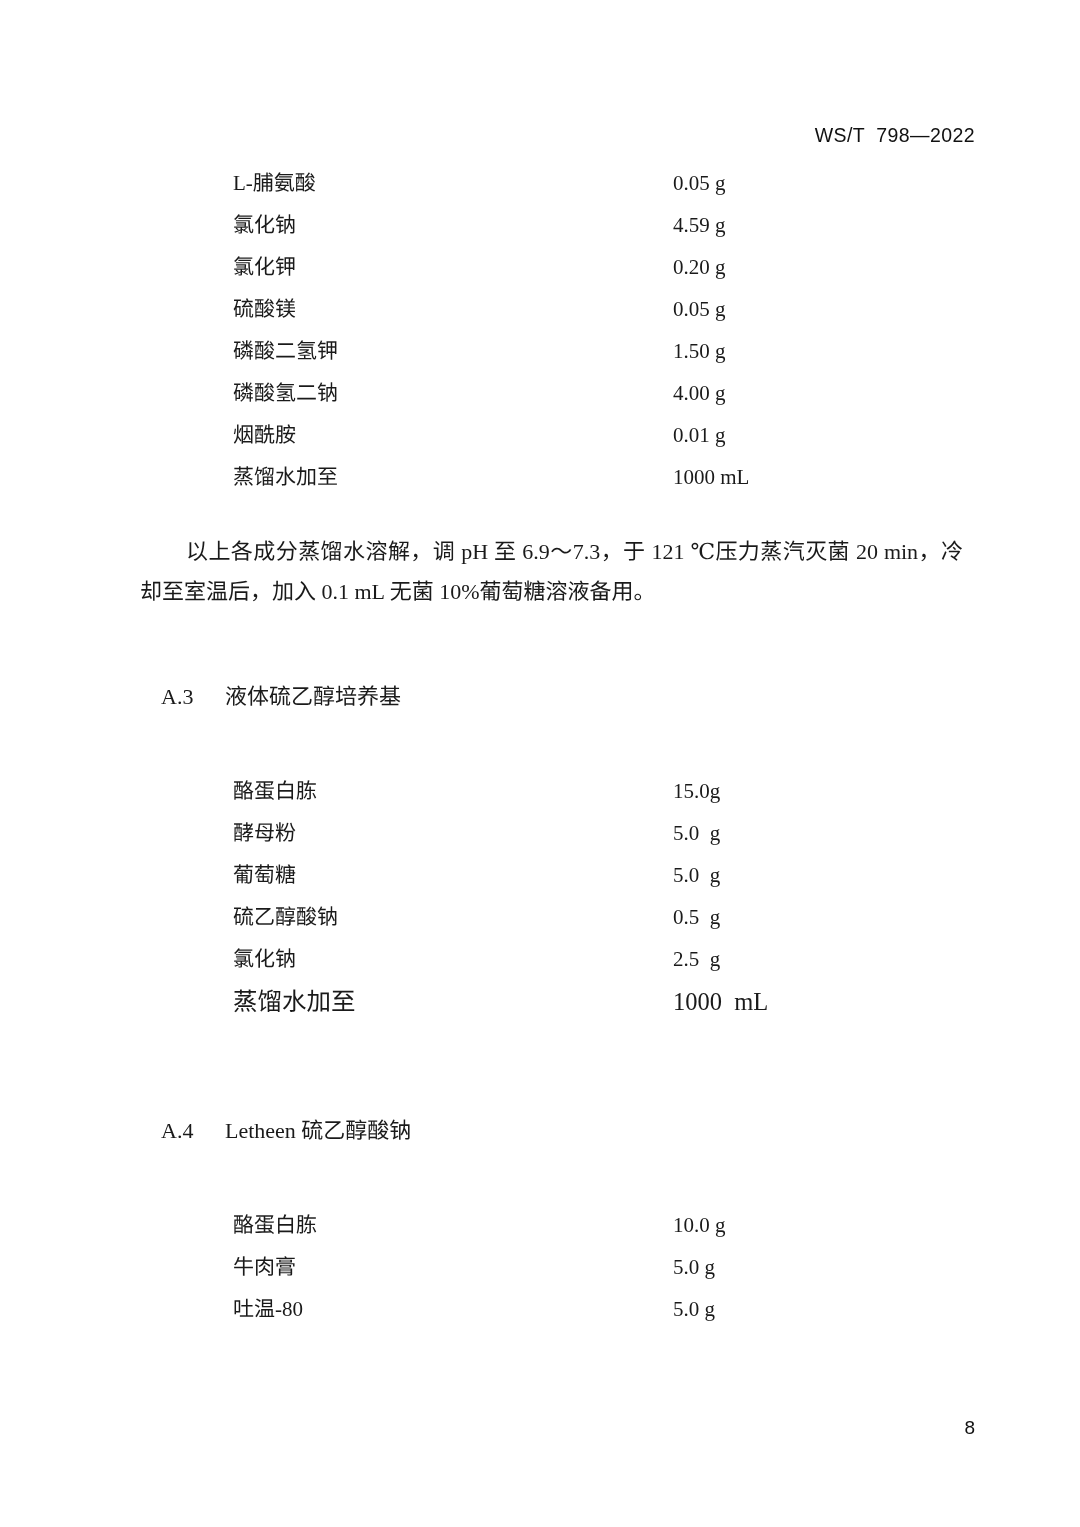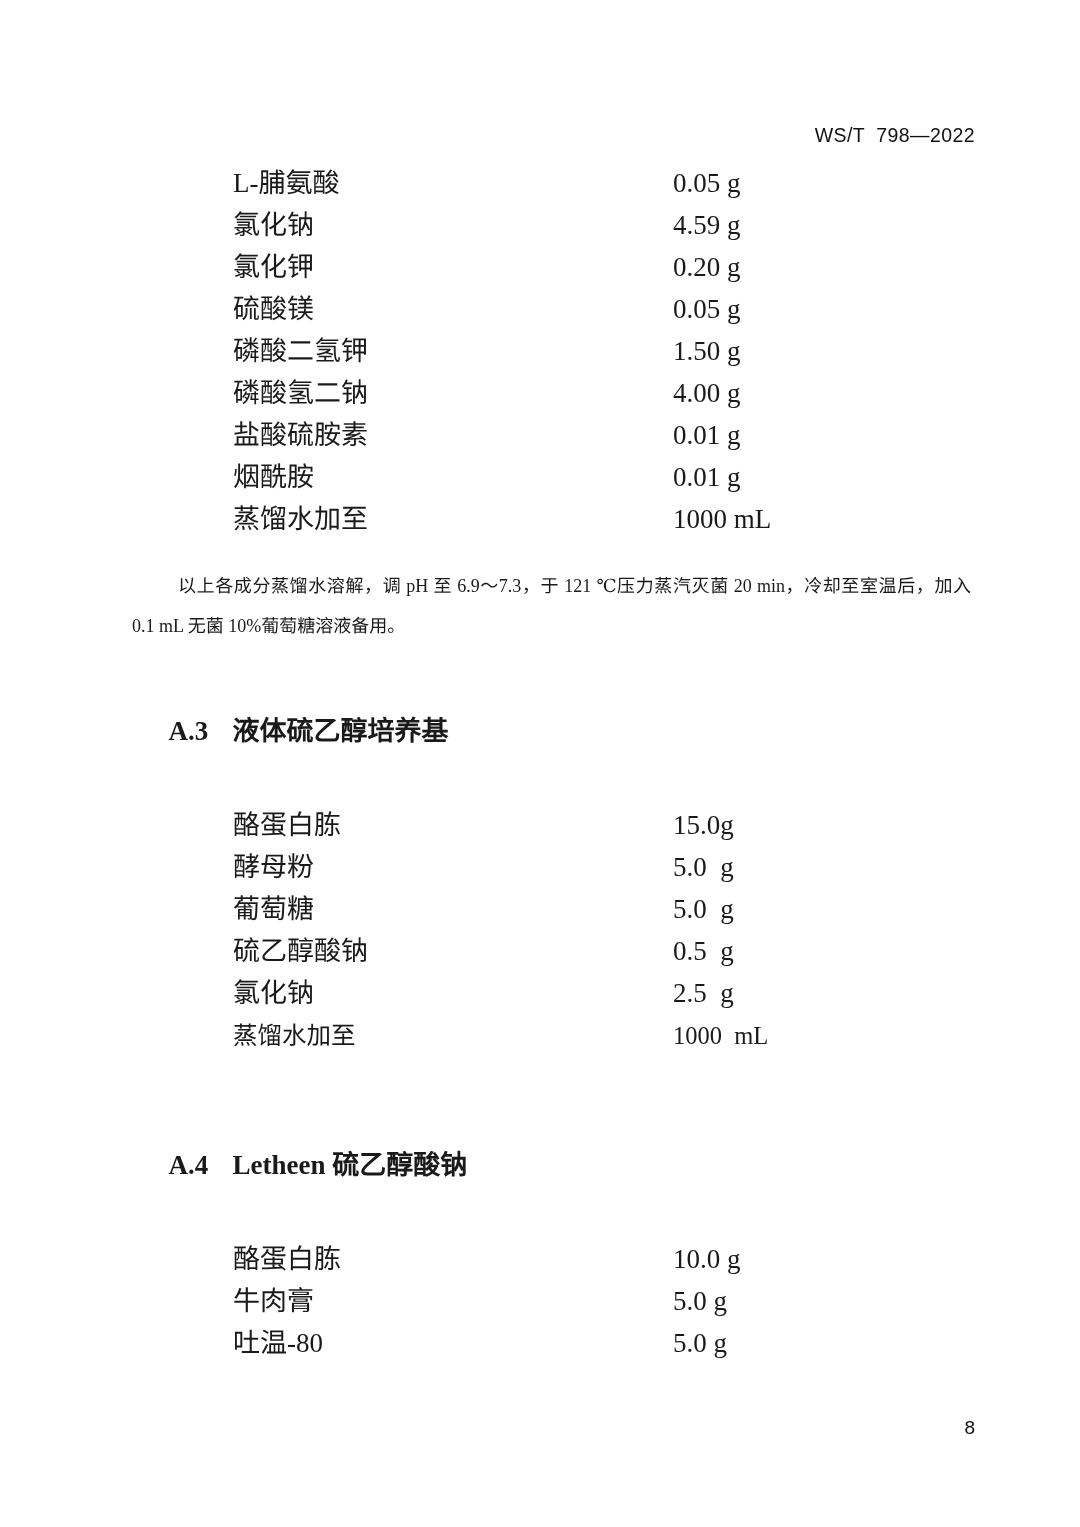--- a/index.html
+++ b/index.html
@@ -46,51 +46,51 @@
   
   .ingredients {
     width: 100%;
     border-collapse: collapse;
     margin: 0;
     table-layout: fixed;
   }
   .ingredients td {
     padding: 0;
     vertical-align: baseline;
-    font-size: 27px;
+    font-size: 21px;
     line-height: 42px;
     white-space: pre;
   }
   .ingredients td.name {
     width: 430px;
     padding-left: 105px;
   }
   .ingredients td.value {
     width: auto;
     padding-left: 10px;
   }
   .ingredients tr.big td {
     font-size: 24.5px;
     line-height: 44px;
   }
 
   
   .para {
-    font-size: 18px;
+    font-size: 22px;
     line-height: 40px;
     text-align: justify;
     text-justify: inter-ideograph;
     text-indent: 46px;
-    margin: 4px;
+    margin: 12px;
   }
 
   
   .clause {
-    font-weight: bold;
-    font-size: 27px;
+    font-weight: normal;
+    font-size: 22px;
     line-height: 34px;
     margin-top: 34px;
     margin-bottom: 8px;
     white-space: pre;
   }
   .clause .num {
     display: inline-block;
     width: 64px;
   }
 
@@ -136,24 +136,20 @@
         </tr>
         <tr>
           <td class="name">磷酸二氢钾</td>
           <td class="value">1.50 g</td>
         </tr>
         <tr>
           <td class="name">磷酸氢二钠</td>
           <td class="value">4.00 g</td>
         </tr>
         <tr>
-          <td class="name">盐酸硫胺素</td>
-          <td class="value">0.01 g</td>
-        </tr>
-        <tr>
           <td class="name">烟酰胺</td>
           <td class="value">0.01 g</td>
         </tr>
         <tr>
           <td class="name">蒸馏水加至</td>
           <td class="value">1000 mL</td>
         </tr>
       </tbody>
     </table>
 

